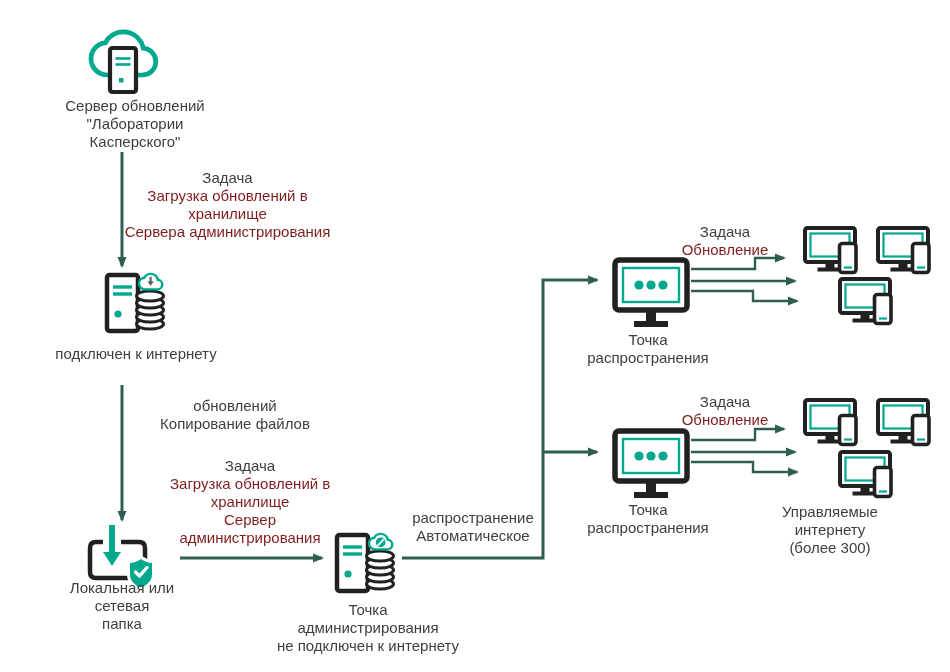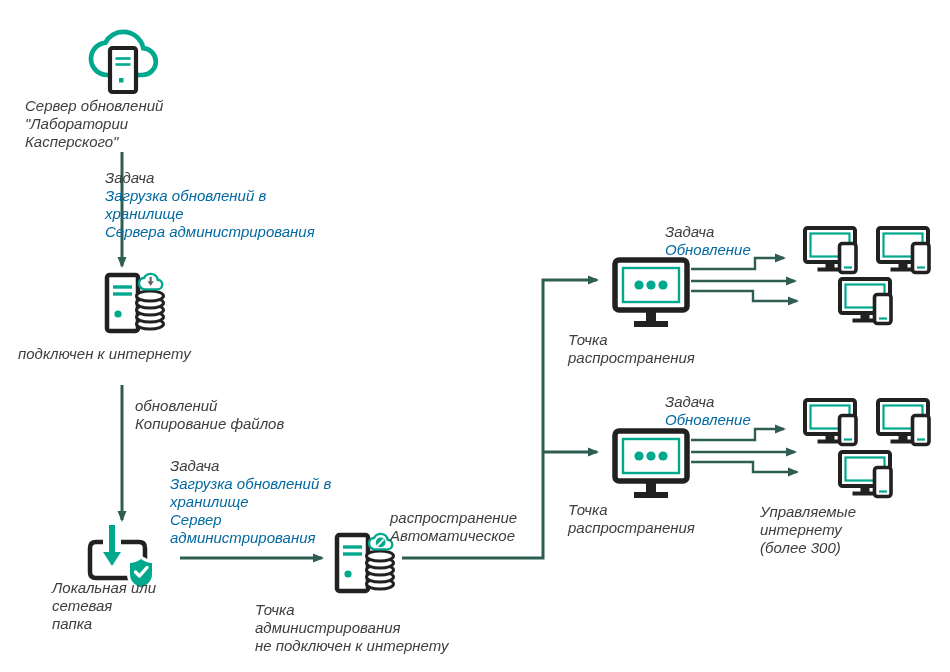--- a/index.html
+++ b/index.html
@@ -1,23 +1,23 @@
 <!DOCTYPE html>
 <html lang="ru"><head>
 <meta charset="utf-8">
 <style>
   html,body{margin:0;padding:0;background:#ffffff;}
   .canvas{
     position:relative;width:950px;height:672px;background:#ffffff;overflow:hidden;
     font-family:"Liberation Sans",sans-serif;color:#3E3E3E;
   }
   .abs{position:absolute;}
-  .lbl{position:absolute;font-size:15px;line-height:18px;text-align:left;color:#3E3E3E;font-style:italic;}
+  .lbl{position:absolute;font-size:15px;line-height:18px;text-align:center;color:#3E3E3E;}
   .lbl div{white-space:nowrap;}
-  .accent{color:#0369a1;}
+  .accent{color:#7f1d1d;}
   svg{display:block;}
 </style>
 </head>
 <body>
 
 <div class="canvas">
 
   <svg class="abs" style="left:0;top:0" width="950" height="672" viewBox="0 0 950 672">
     <defs>
       <marker id="ah" markerUnits="userSpaceOnUse" markerWidth="14" markerHeight="12" refX="10" refY="5.5" orient="auto">

